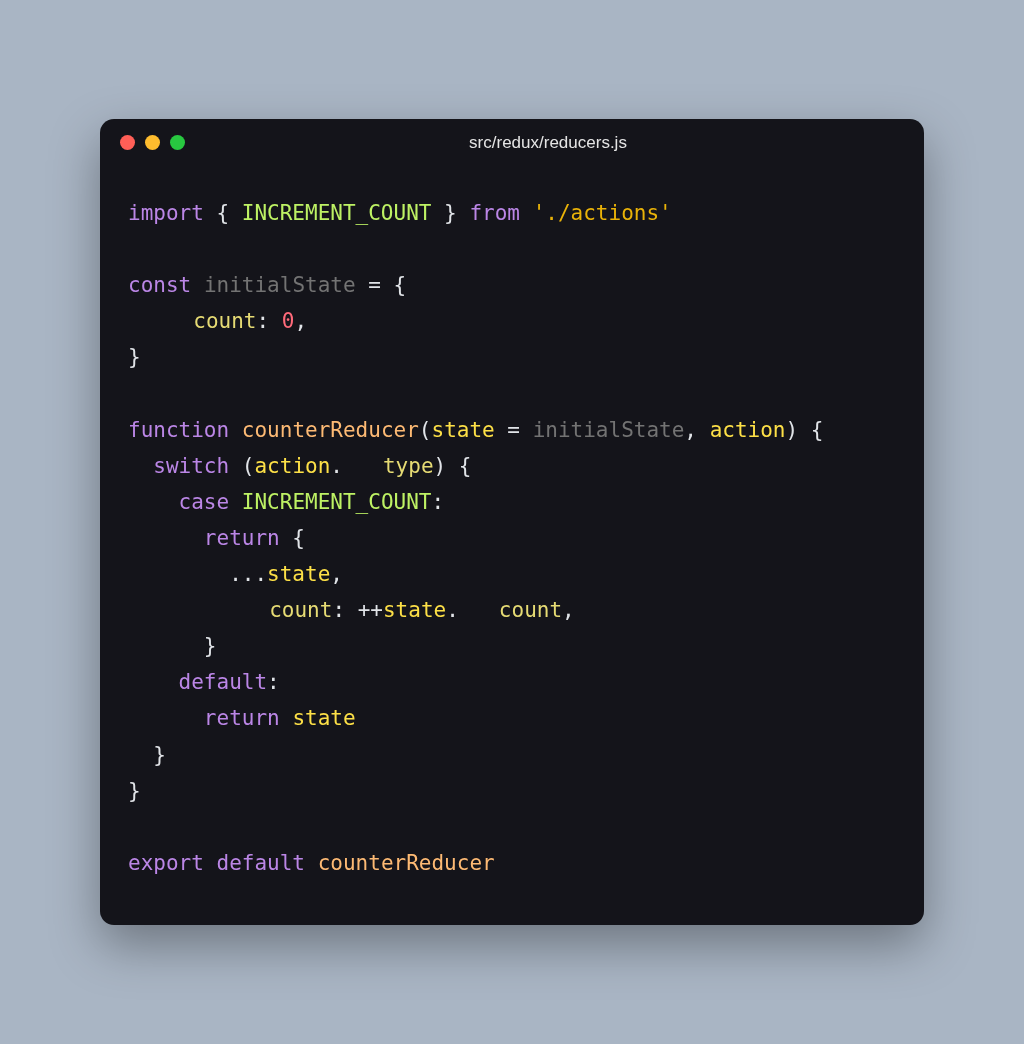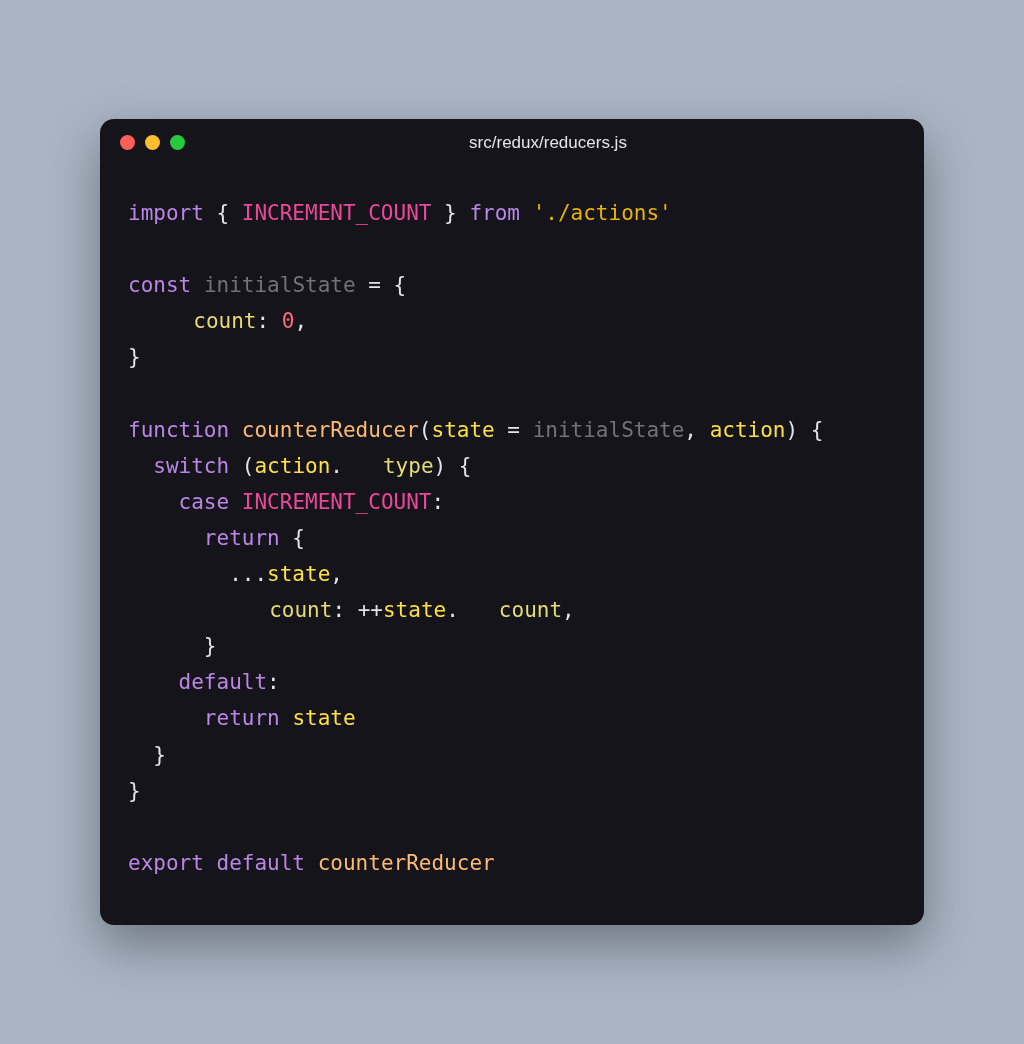--- a/index.html
+++ b/index.html
@@ -38,21 +38,21 @@
       margin-left: 36px;
     }
     .code {
       padding: 28px 28px 44px 28px;
       font-size: 21px;
       line-height: 1.72;
       white-space: pre;
       color: #e1e4e8;
     }
     .kw { color: #bb86e6; }
-    .ident { color: #ec4899; }
+    .ident { color: #bef264; }
     .fn { color: #fdba74; }
     .param { color: #fde047; }
     .str { color: #eab308; }
     .num { color: #ff6a7a; }
     .prop { color: #e6db74; margin-left: 40px; }
     .punct { color: #e1e4e8; }
     .op { color: #e1e4e8; }
     .var { color: #737373; }
   </style>
 </head>

